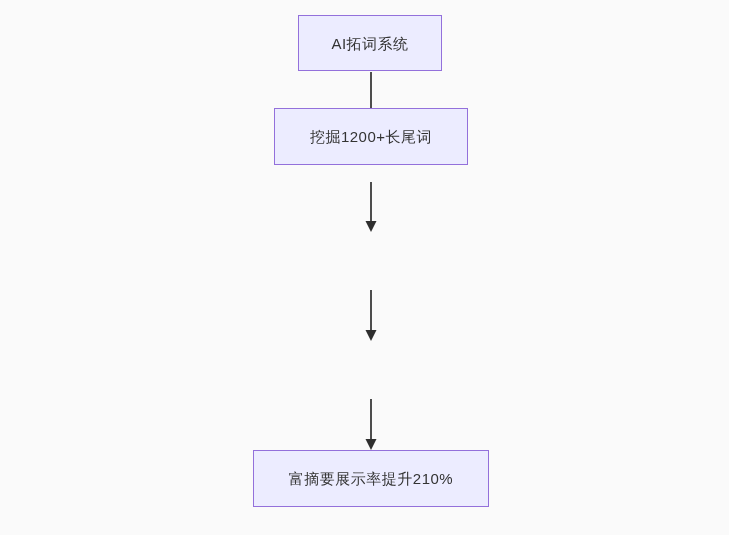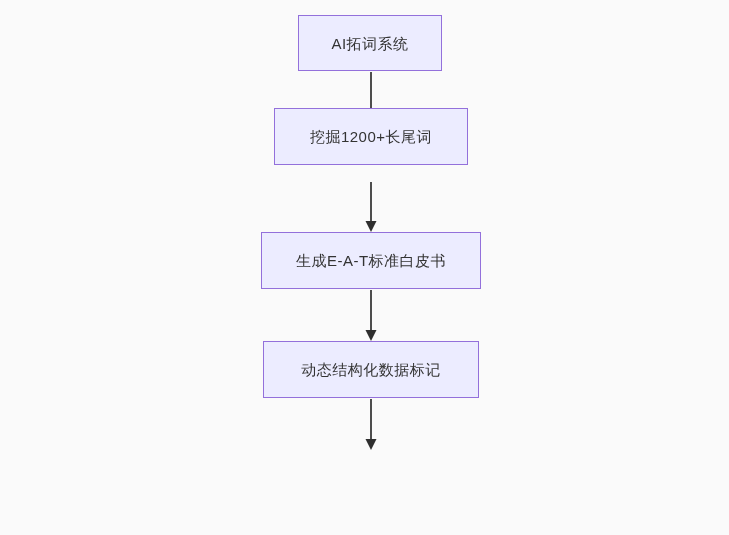--- a/index.html
+++ b/index.html
@@ -73,22 +73,19 @@
   </svg>
 
   <div class="node node-1">
     <span>AI拓词系统</span>
   </div>
 
   <div class="node node-2">
     <span>挖掘1200+长尾词</span>
   </div>
 
-  <div class="node node-3">
-    <span>生成E-A-T标准白皮书</span>
+
+
+  <div class="node node-5">
+    <span>富摘要展示率提升210%</span>
   </div>
-
-  <div class="node node-4">
-    <span>动态结构化数据标记</span>
-  </div>
-
 
 </div>
 
 </body></html>

